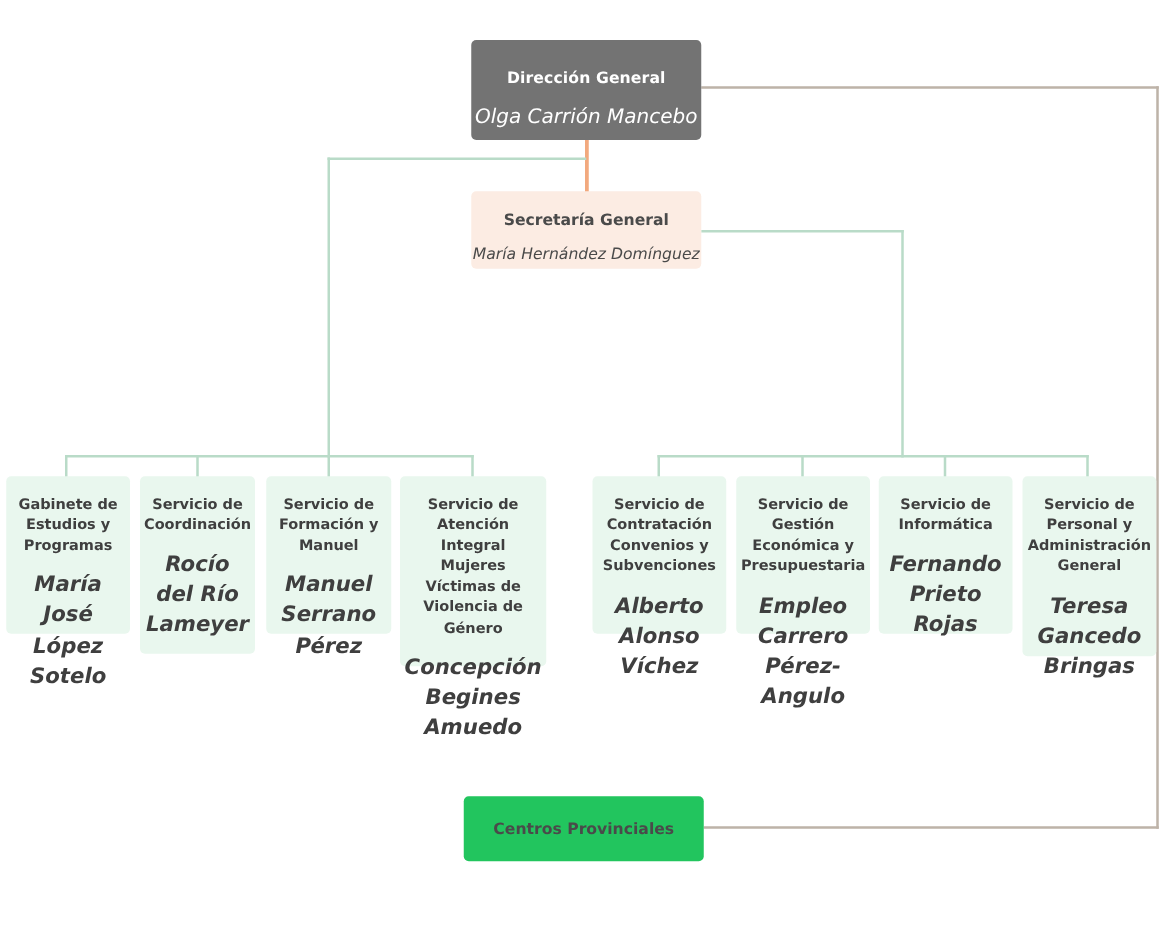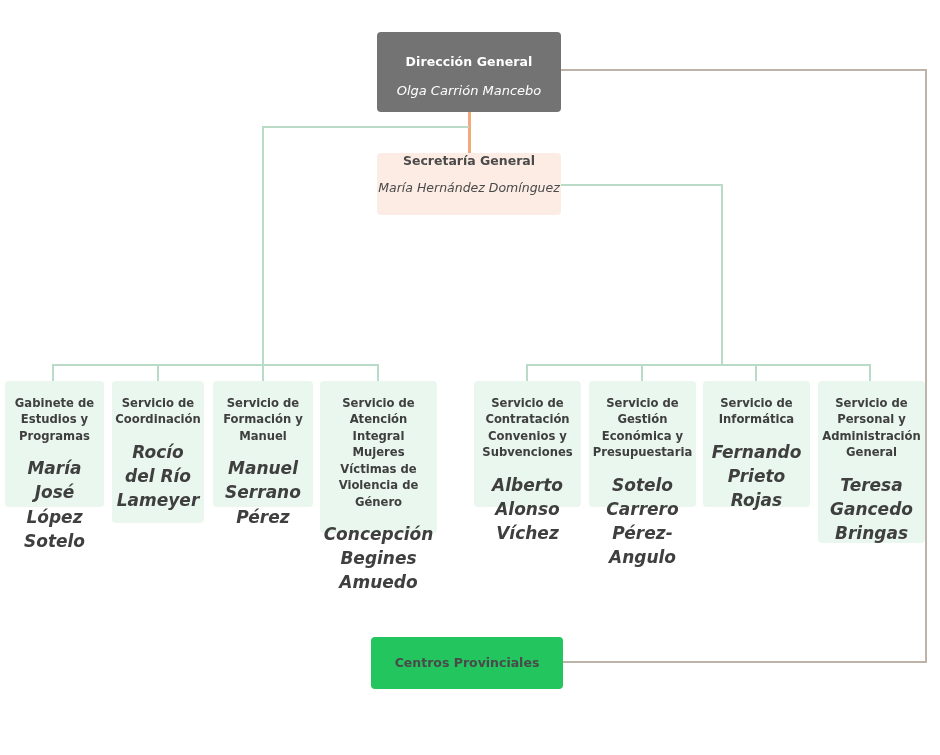--- a/index.html
+++ b/index.html
@@ -55,27 +55,28 @@
     background: #737373;
     padding-top: 22px;
   }
   .node-root .title {
     color: #ffffff;
     font-size: 12.5px;
     letter-spacing: .1px;
   }
   .node-root .person {
     color: #ffffff;
-    font-size: 13px;
+    font-size: 16px;
     margin-top: 11px;
   }
 
   
   .node-peach {
     background: #fcece3;
+    padding-top: 15px;
   }
   .node-peach .title {
     color: #4a4a4a;
     font-size: 12.5px;
   }
   .node-peach .person {
     color: #4a4a4a;
     font-size: 12.5px;
     margin-top: 10px;
   }
@@ -166,29 +167,29 @@
     <div class="person">Concepción Begines Amuedo</div>
   </div>
 
   <div class="node node-unit" style="left:474px; top:381px; width:107px; height:126px;">
     <div class="title">Servicio de Contratación Convenios y Subvenciones</div>
     <div class="person">Alberto Alonso Víchez</div>
   </div>
 
   <div class="node node-unit" style="left:589px; top:381px; width:107px; height:126px;">
     <div class="title">Servicio de Gestión Económica y Presupuestaria</div>
-    <div class="person">Sotelo Carrero Pérez-Angulo</div>
+    <div class="person">Empleo Carrero Pérez-Angulo</div>
   </div>
 
   <div class="node node-unit" style="left:703px; top:381px; width:107px; height:126px;">
     <div class="title">Servicio de Informática</div>
     <div class="person">Fernando Prieto Rojas</div>
   </div>
 
-  <div class="node node-unit" style="left:818px; top:381px; width:107px; height:162px;">
+  <div class="node node-unit" style="left:818px; top:381px; width:107px; height:144px;">
     <div class="title">Servicio de Personal y Administración General</div>
     <div class="person">Teresa Gancedo Bringas</div>
   </div>
 
   <div class="node node-peach node-centros" style="left:371px; top:637px; width:192px; height:52px;">
     <div class="title">Centros Provinciales</div>
   </div>
 
 </div>
 

